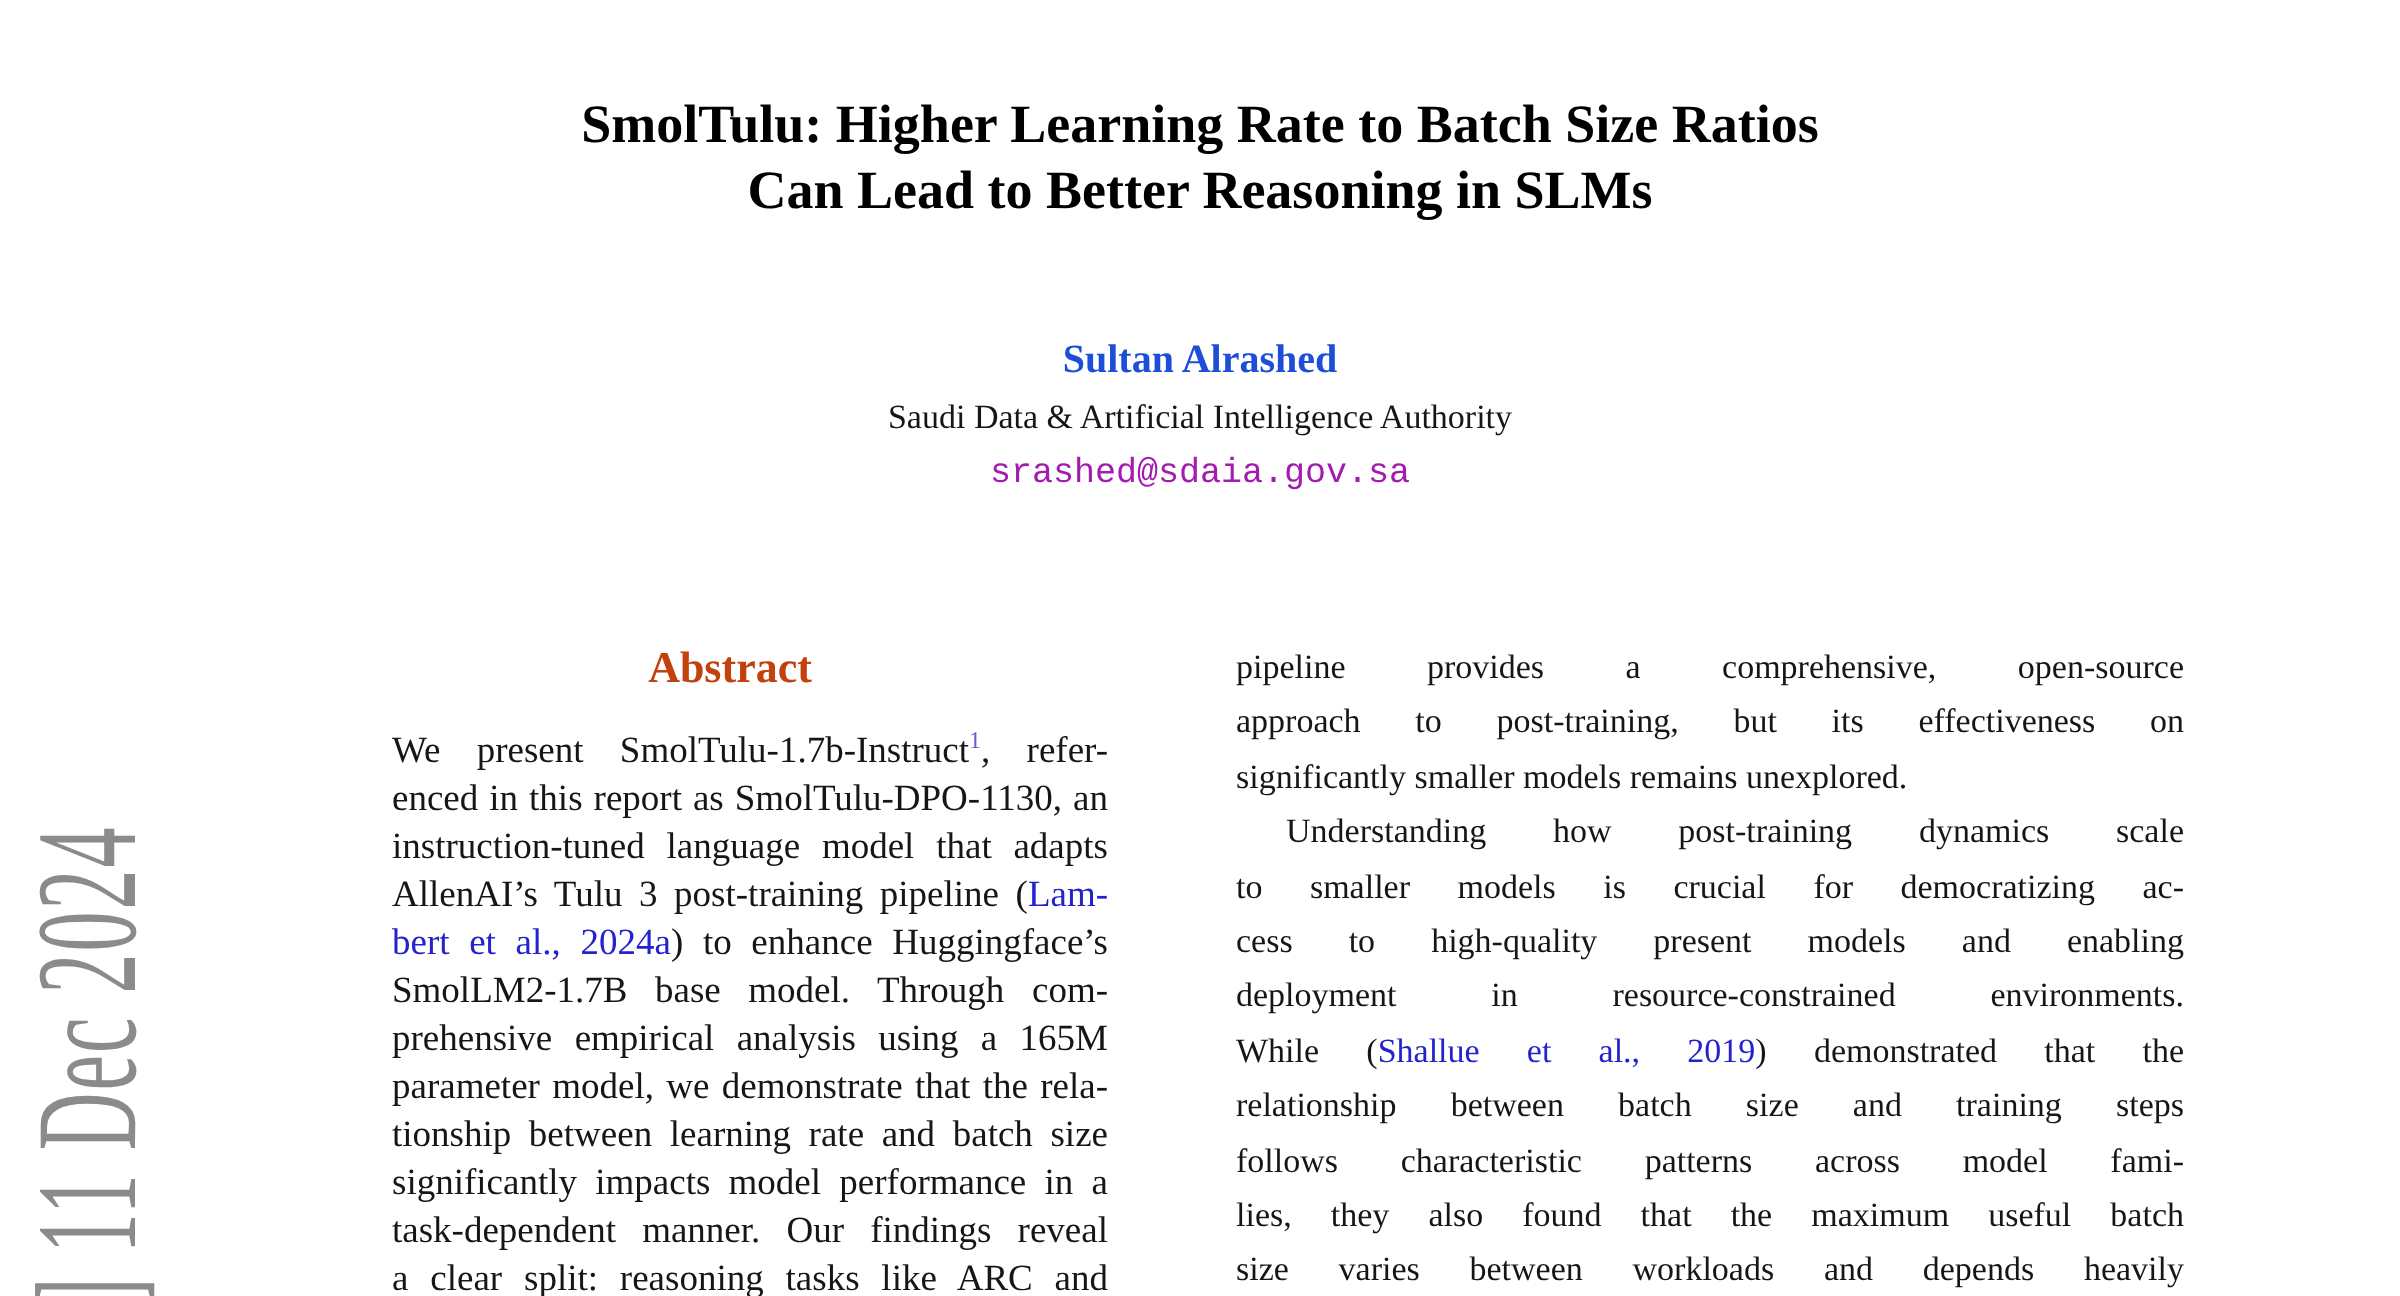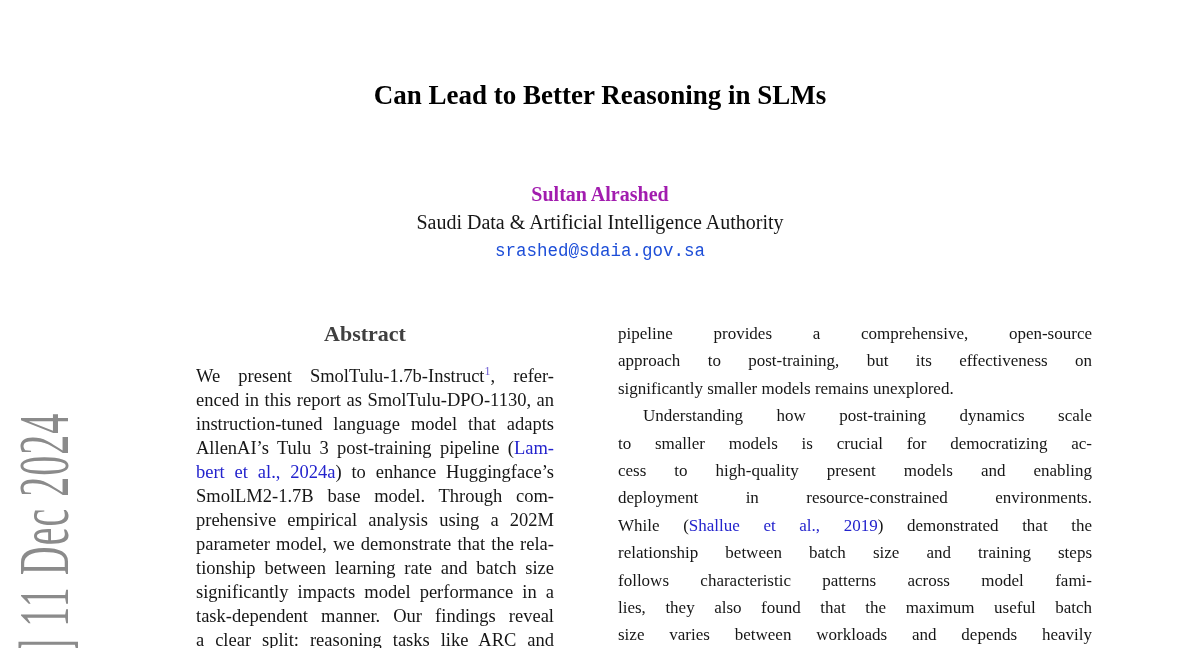--- a/index.html
+++ b/index.html
@@ -23,30 +23,30 @@
     transform:rotate(-90deg) scaleY(1.8);
     transform-origin:0 0;
     letter-spacing:1px;
   }
   
   .titleblock{position:absolute;left:0;top:0;width:1200px;text-align:center;}
   .title{
     margin:46px 0 0 0;
     font-size:27px;line-height:33px;font-weight:bold;color:#000;
   }
-  .author{margin-top:69px;font-size:20px;line-height:26px;font-weight:bold;color:#a21caf;}
-  .affil{margin-top:2px;font-size:20px;line-height:27px;}
+  .author{margin-top:55px;font-size:20px;line-height:26px;font-weight:bold;color:#1d4ed8;}
+  .affil{margin-top:2px;font-size:17px;line-height:27px;}
   .email{
     margin-top:3px;
     font-family:"Liberation Mono",monospace;
-    font-size:17.5px;line-height:25px;color:#1d4ed8;
+    font-size:17.5px;line-height:25px;color:#a21caf;
   }
   
   .colL{position:absolute;left:176px;top:320px;width:378px;}
-  .absHead{margin:0;font-size:22px;line-height:27px;font-weight:bold;text-align:center;color:#404040;}
+  .absHead{margin:0;font-size:22px;line-height:27px;font-weight:bold;text-align:center;color:#c2410c;}
   .absText{margin-top:17px;}
   .absText .tline{font-size:18.5px;line-height:24px;margin-left:20px;}
   .colR{position:absolute;left:618px;top:320px;width:474px;}
   .colR .tline{font-size:17px;line-height:27.4px;}
   
   .tline{
     text-align:justify;
     -moz-text-align-last:justify;
     text-align-last:justify;
     white-space:normal;
@@ -62,36 +62,36 @@
   }
 </style>
 </head>
 <body>
 
 <div class="page">
 
   <div class="stamp"><span>] </span><span>11 Dec 2024</span></div>
 
   <header class="titleblock">
-    <h1 class="title"><br><span>Can Lead to Better Reasoning in SLMs</span></h1>
+    <h1 class="title"><span>SmolTulu: Higher Learning Rate to Batch Size Ratios</span><br><span>Can Lead to Better Reasoning in SLMs</span></h1>
     <div class="author">Sultan Alrashed</div>
     <div class="affil">Saudi Data &amp; Artificial Intelligence Authority</div>
     <div class="email">srashed@sdaia.gov.sa</div>
   </header>
 
   <section class="colL">
     <h2 class="absHead">Abstract</h2>
     <div class="absText">
         <div class="tline"><span>We present SmolTulu-1.7b-Instruct</span><span class="sup">1</span><span>, refer-</span></div>
         <div class="tline"><span>enced in this report as SmolTulu-DPO-1130, an</span></div>
         <div class="tline"><span>instruction-tuned language model that adapts</span></div>
         <div class="tline"><span>AllenAI’s Tulu 3 post-training pipeline (</span><span class="link">Lam-</span></div>
         <div class="tline"><span class="link">bert et al., 2024a</span><span>) to enhance Huggingface’s</span></div>
         <div class="tline"><span>SmolLM2-1.7B base model. Through com-</span></div>
-        <div class="tline"><span>prehensive empirical analysis using a 202M</span></div>
+        <div class="tline"><span>prehensive empirical analysis using a 165M</span></div>
         <div class="tline"><span>parameter model, we demonstrate that the rela-</span></div>
         <div class="tline"><span>tionship between learning rate and batch size</span></div>
         <div class="tline"><span>significantly impacts model performance in a</span></div>
         <div class="tline"><span>task-dependent manner. Our findings reveal</span></div>
         <div class="tline"><span>a clear split: reasoning tasks like ARC and</span></div>
       </div>
   </section>
 
   <section class="colR">
       <div class="tline"><span>pipeline provides a comprehensive, open-source</span></div>

